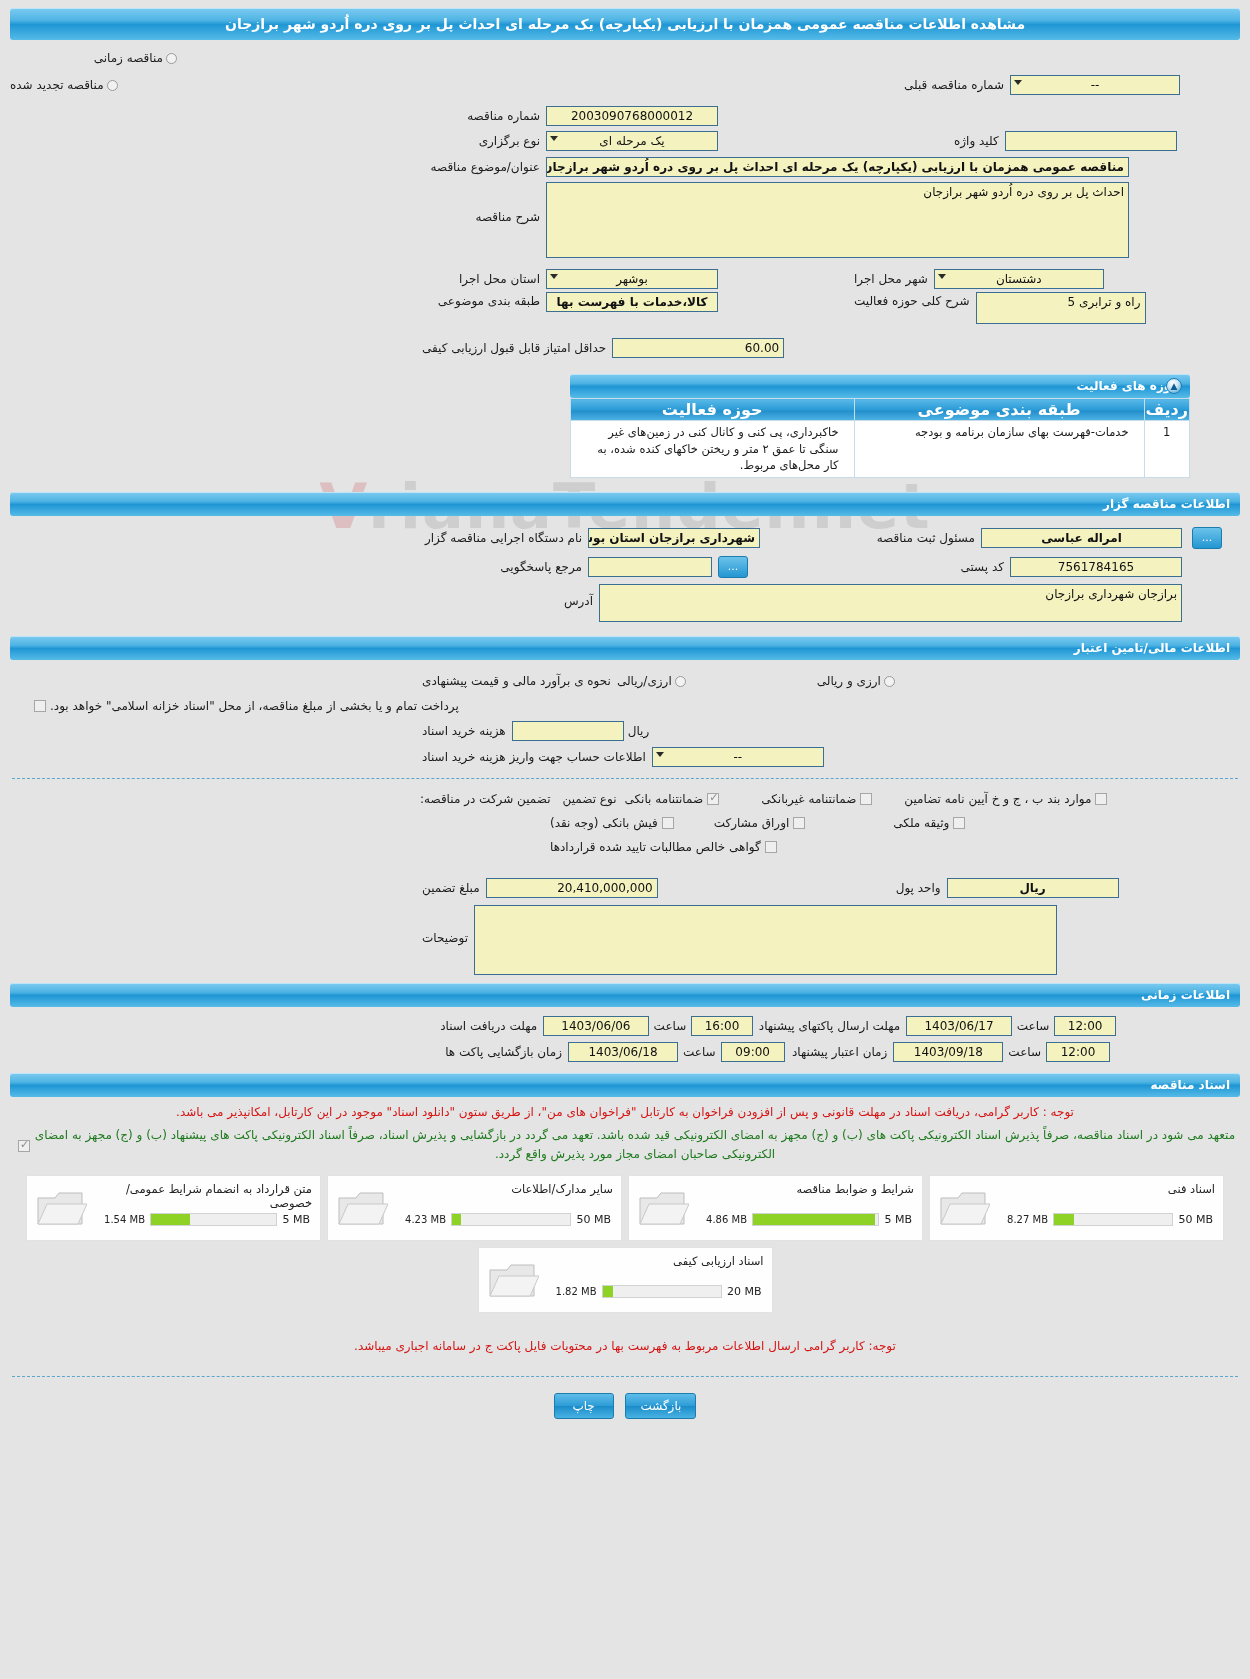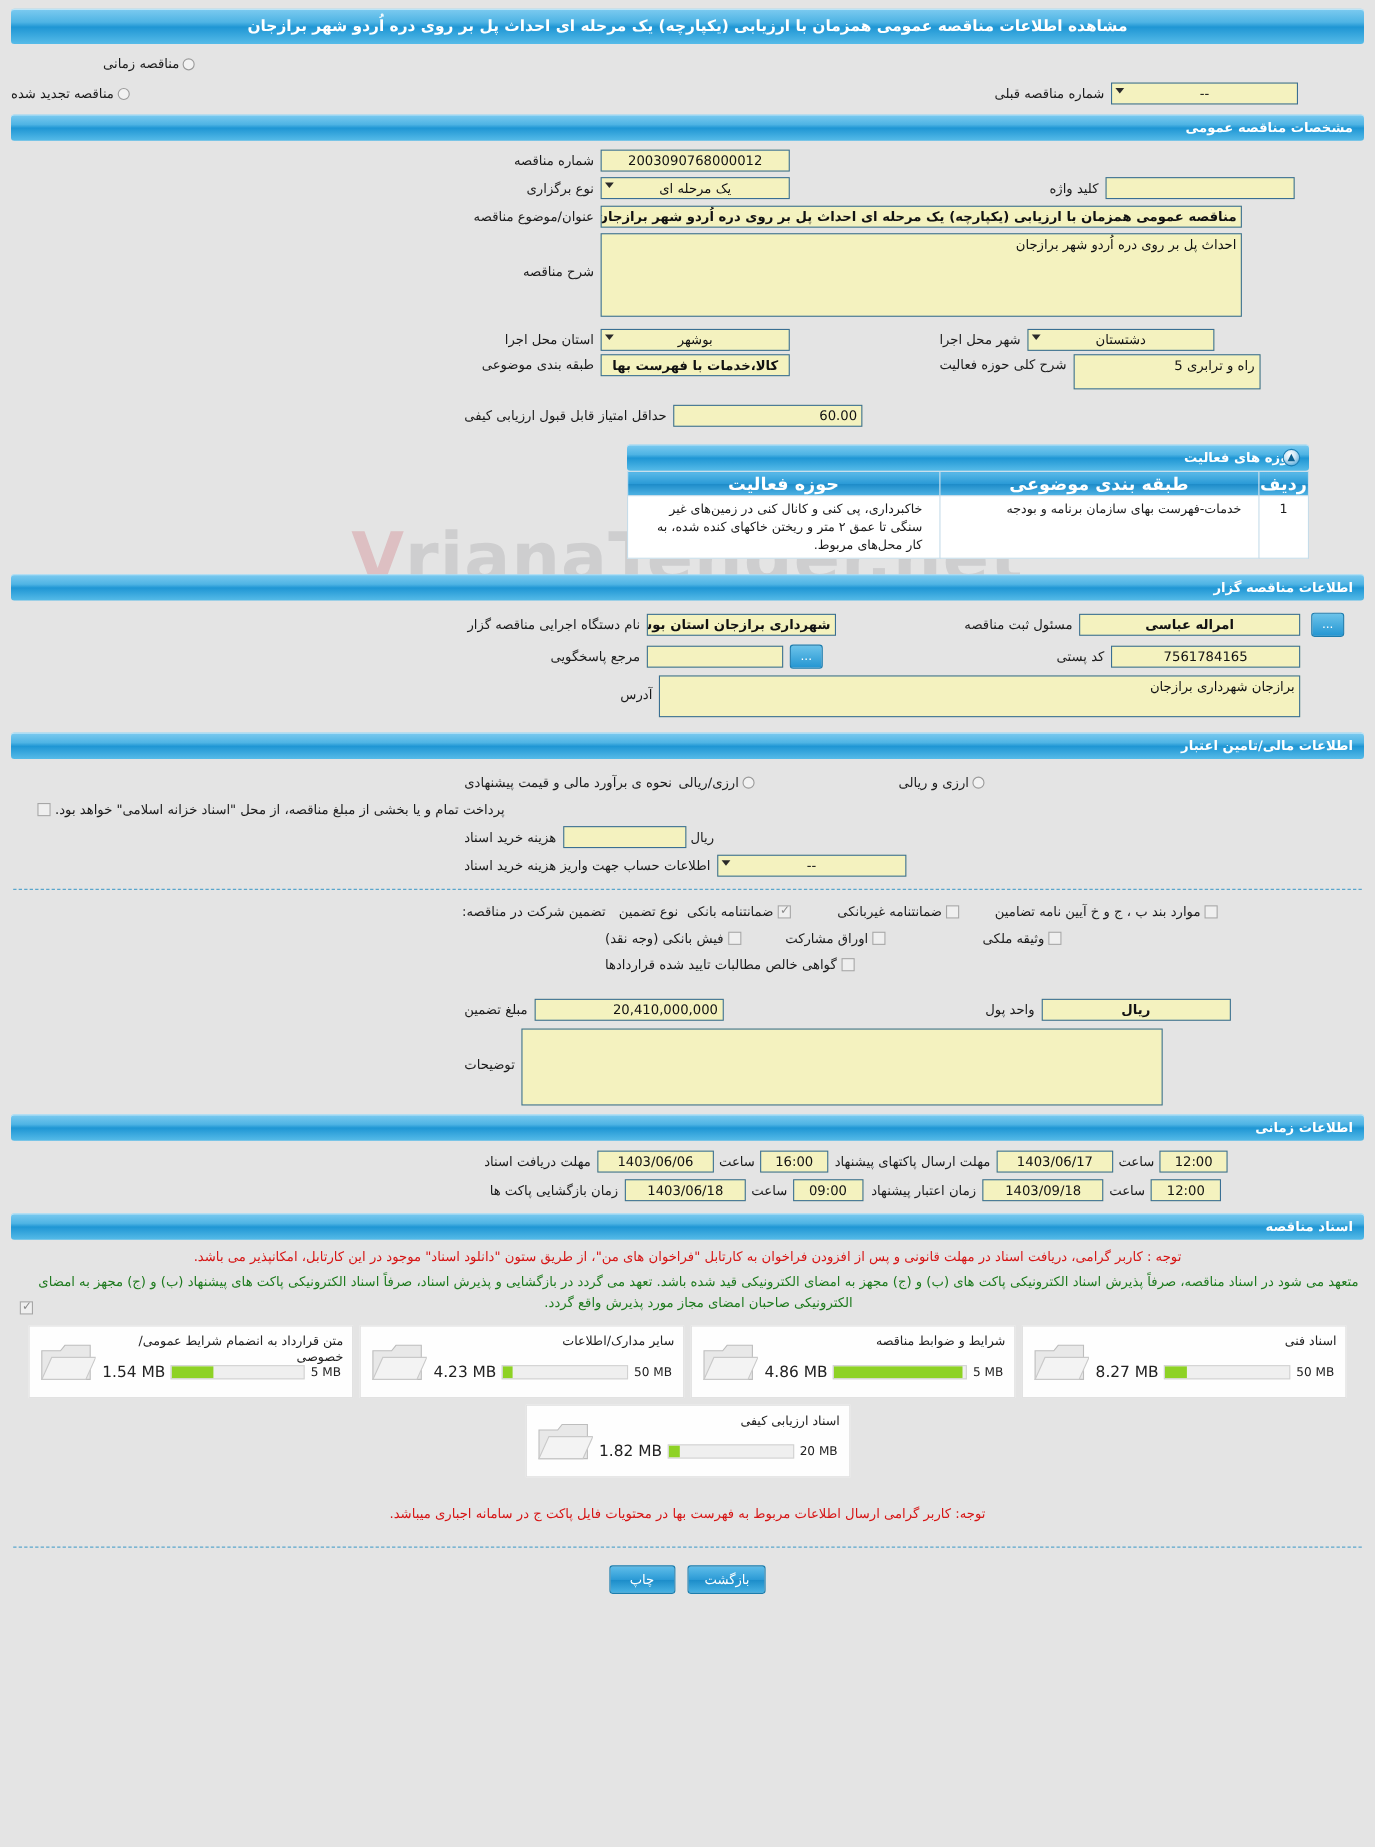--- a/index.html
+++ b/index.html
@@ -174,21 +174,21 @@
     padding: 6px 8px;
   }
   .card .cname { font-size: 11.5px; text-align: right; color: #222; padding-left: 58px; }
   .folder { position: absolute; left: 8px; top: 12px; width: 52px; height: 42px; }
   .prog-wrap {
     position: absolute;
     right: 10px; bottom: 14px; left: 66px;
     display: flex; align-items: center; gap: 5px;
     direction: ltr;
   }
-  .prog-size { font-size: 14px; color: #222; direction: ltr; min-width: 52px; text-align: right; }
+  .prog-size { font-size: 10px; color: #222; direction: ltr; min-width: 52px; text-align: right; }
   .prog-max  { font-size: 11px; color: #222; direction: ltr; }
   .prog-bar {
     flex: 1;
     height: 13px;
     background: #efefef;
     border: 1px solid #d2d2d2;
     position: relative;
     overflow: hidden;
   }
   .prog-fill { height: 100%; background: #8ed225; }
@@ -233,23 +233,20 @@
           <span class="arrow"></span>
           <span>--</span>
         </div>
         <span class="lbl" style="margin:0 6px;">شماره مناقصه قبلی</span>
         <div style="flex:1;"></div>
         <span class="radio"></span>
         <span class="lbl">مناقصه تجدید شده</span>
       </div>
     </div>
 
-    <div class="bar">
-      <span>مشخصات مناقصه عمومی</span>
-    </div>
 
     <div style="margin:6px 10px 0 10px;">
 
       <div class="row" style="height:24px;">
         <div style="flex:1;"></div>
         <div class="fld num" style="width:172px;">2003090768000012</div>
         <span class="lbl" style="margin:0 6px; width:118px;">شماره مناقصه</span>
         <div style="width:406px;"></div>
       </div>
 
@@ -507,21 +504,21 @@
       </div>
     </div>
 
     <div class="bar" style="margin-top:8px;">
       <span>اسناد مناقصه</span>
     </div>
 
     <div style="margin:6px 14px 0 14px;">
       <div class="note-red">توجه : کاربر گرامی، دریافت اسناد در مهلت قانونی و پس از افزودن فراخوان به کارتابل "فراخوان های من"، از طریق ستون "دانلود اسناد" موجود در این کارتابل، امکانپذیر می باشد.</div>
 
-      <div class="row" style="align-items:flex-end; margin-top:4px;">
+      <div class="row" style="align-items:center; margin-top:4px;">
         <div style="flex:1;" class="note-green">متعهد می شود در اسناد مناقصه، صرفاً پذیرش اسناد الکترونیکی پاکت های (ب) و (ج) مجهز به امضای الکترونیکی قید شده باشد. تعهد می گردد در بازگشایی و پذیرش اسناد، صرفاً اسناد الکترونیکی پاکت های پیشنهاد (ب) و (ج) مجهز به امضای الکترونیکی صاحبان امضای مجاز مورد پذیرش واقع گردد.</div>
         <span class="cb on" style="margin-top:2px;"></span>
       </div>
 
       <div class="cards" style="margin-top:10px;">
 
         <div class="card">
           <div class="cname">اسناد فنی</div>
           <svg class="folder" viewBox="0 0 52 42">
             <path d="M3 10 L20 10 L24 5 L47 5 L47 36 L3 36 Z" fill="#e8e8e8" stroke="#bdbdbd" stroke-width="1"></path>

